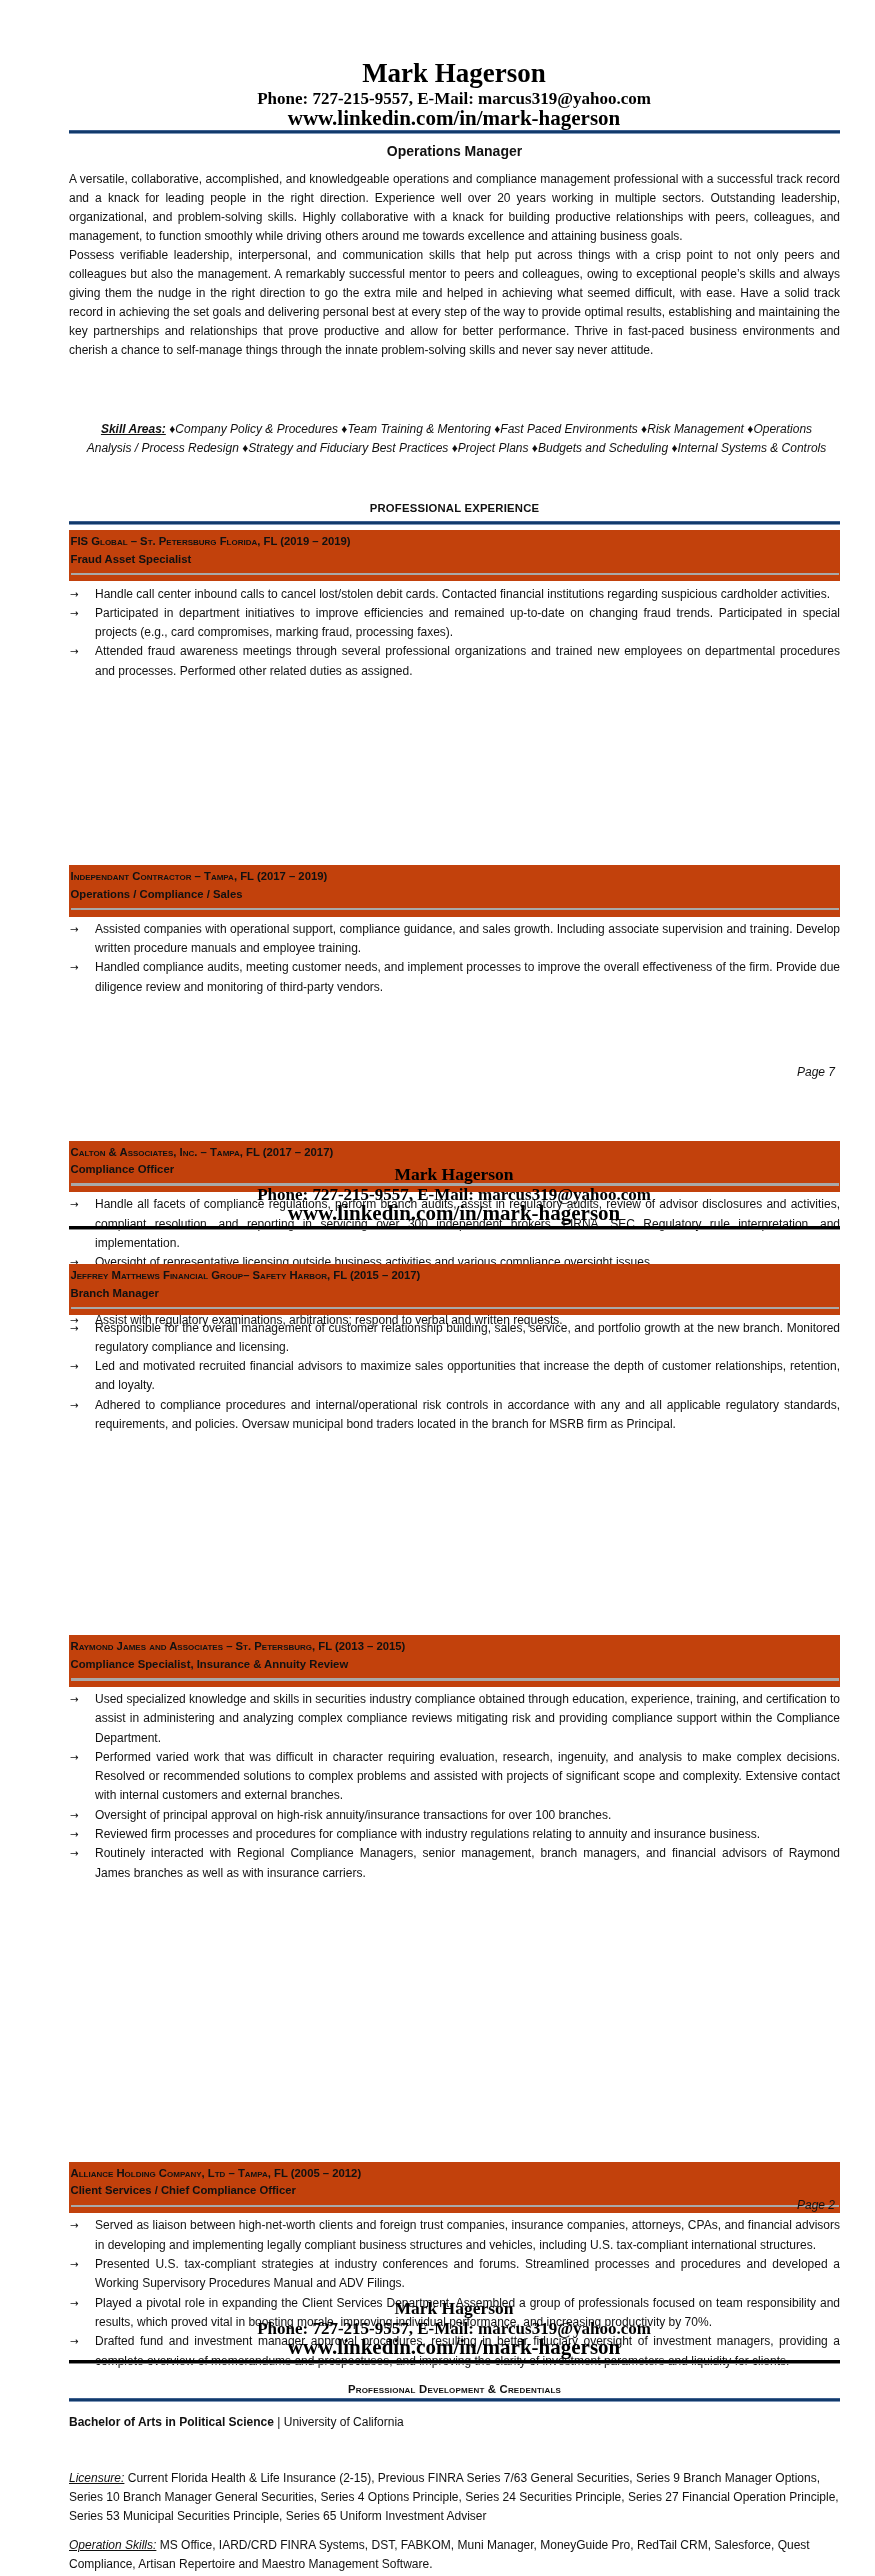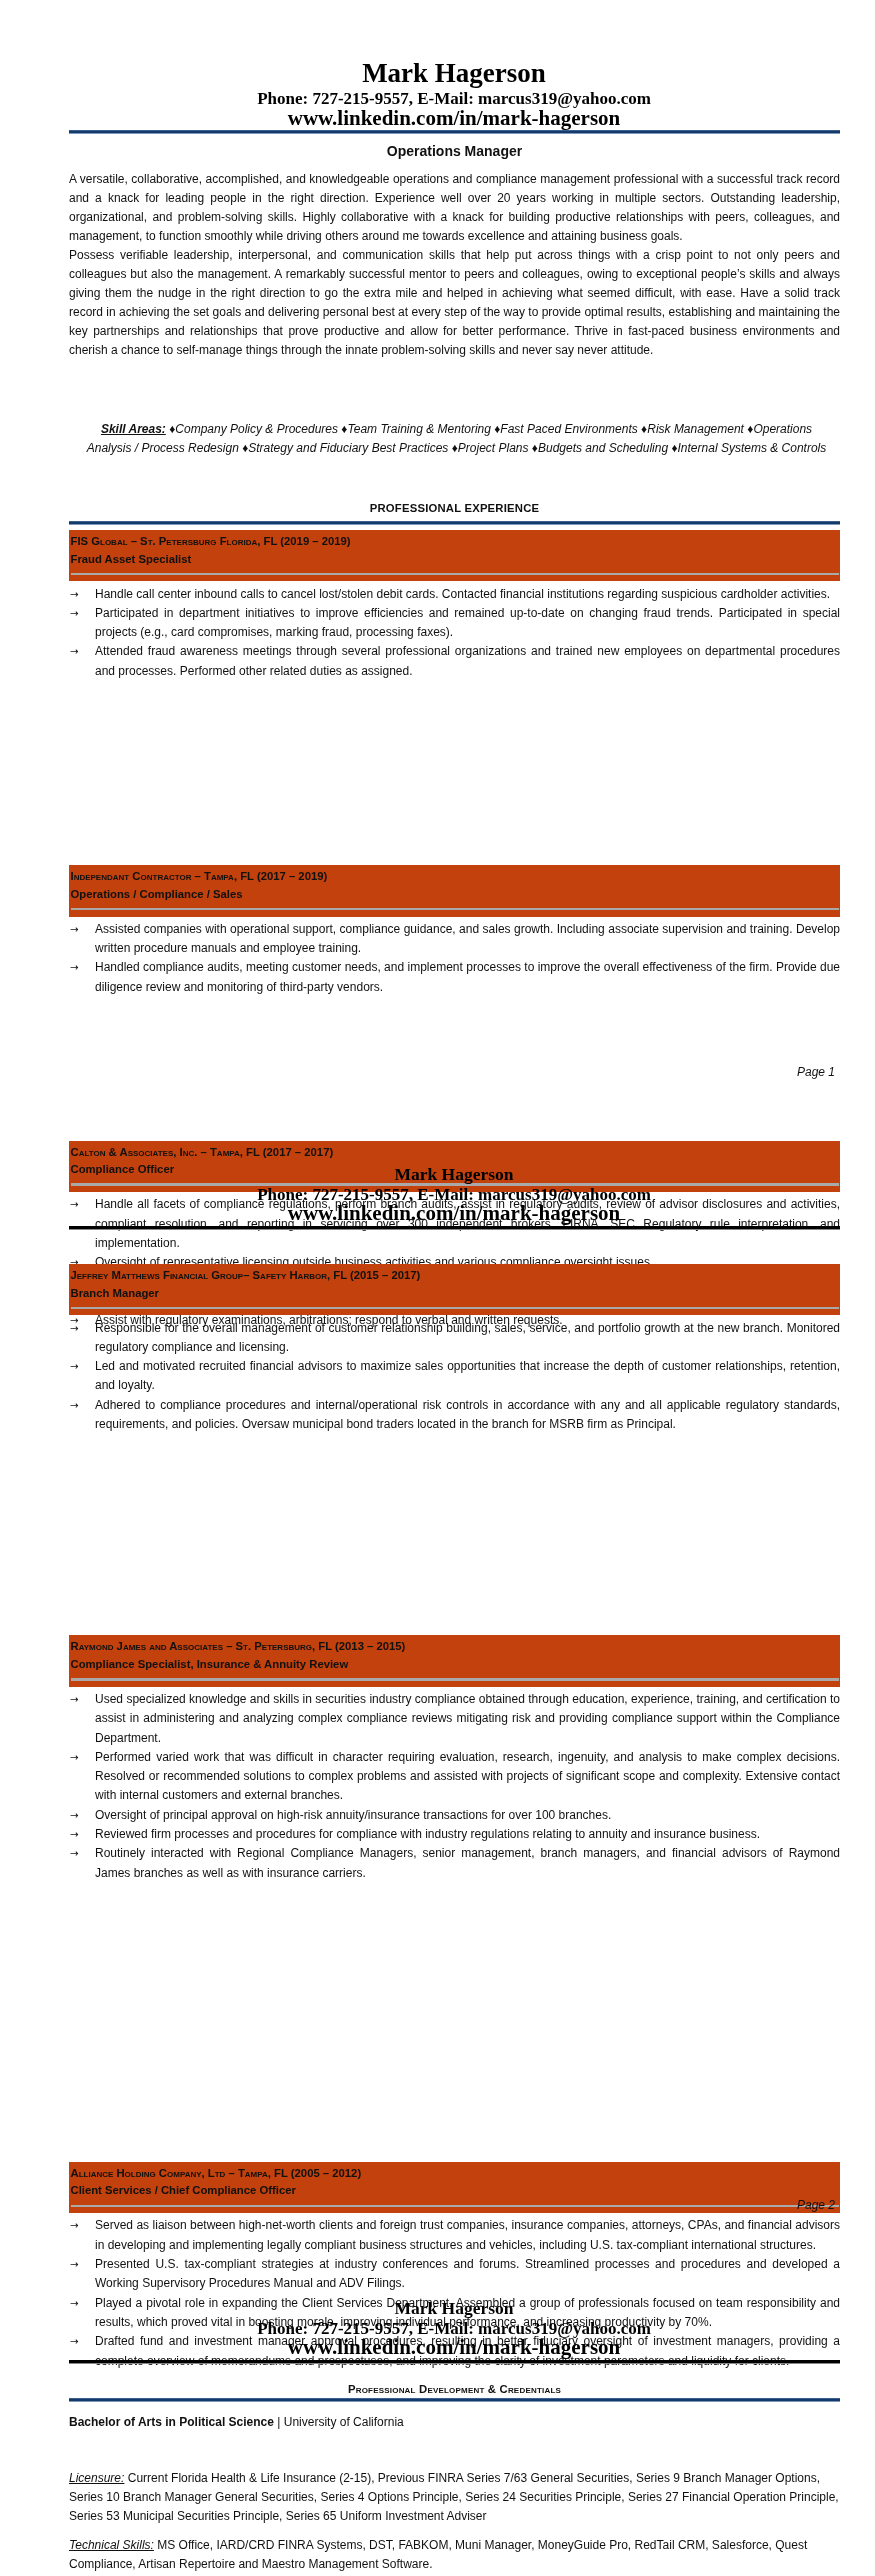--- a/index.html
+++ b/index.html
@@ -198,21 +198,21 @@
     </div>
     <ul class="bullets">
       <li><span class="arrow">→</span><span>Handle all facets of compliance regulations, perform branch audits, assist in regulatory audits, review of advisor disclosures and activities, compliant resolution, and reporting in servicing over 300 independent brokers. FIRNA, SEC Regulatory rule interpretation, and implementation.</span></li>
       <li><span class="arrow">→</span><span>Oversight of representative licensing outside business activities and various compliance oversight issues.</span></li>
       <li><span class="arrow">→</span><span>Conduct examinations of branch offices nationwide.</span></li>
       <li><span class="arrow">→</span><span>Develop and provide guidance on firm policies and procedures and ensure adherence to industry regulations.</span></li>
       <li><span class="arrow">→</span><span>Assist with regulatory examinations, arbitrations; respond to verbal and written requests.</span></li>
     </ul>
   </div>
 
-  <div class="page-num" style="top:1065px;">Page 1</div>
+  <div class="page-num" style="top:1065px;">Page 7</div>
 </section>
 
 <section class="page page-2">
   <div class="hdr" style="position:absolute; left:0; width:876px; top:31px;">
     <div class="name-sm">Mark Hagerson</div>
     <div class="contact">Phone: 727-215-9557, E-Mail: marcus319@yahoo.com</div>
     <div class="link">www.linkedin.com/in/mark-hagerson</div>
   </div>
   <div class="content" style="top:93px;">
     <div class="rule-black"></div>
@@ -276,17 +276,17 @@
   <div class="content" style="top:115px;">
     <div class="sec-h smallcaps">Professional Development &amp; Credentials</div>
   </div>
   <div class="content" style="top:131px;">
     <div class="rule-navy"></div>
   </div>
 
   <div class="content cred" style="top:146px;">
     <p><span class="degree">Bachelor of Arts in Political Science</span><span> | University of California</span></p>
     <p style="margin-top:37px;"><span class="lbl">Licensure:</span><span> Current Florida Health &amp; Life Insurance (2-15), Previous FINRA Series 7/63 General Securities, Series 9 Branch Manager Options, Series 10 Branch Manager General Securities, Series 4 Options Principle, Series 24 Securities Principle, Series 27 Financial Operation Principle, Series 53 Municipal Securities Principle, Series 65 Uniform Investment Adviser</span></p>
-    <p style="margin-top:10.3px;"><span class="lbl">Technical Skills:</span><span> MS Office, IARD/CRD FINRA Systems, DST, FABKOM, Muni Manager, MoneyGuide Pro, RedTail CRM, Salesforce, Quest Compliance, Artisan Repertoire and Maestro Management Software.</span></p>
+    <p style="margin-top:10.3px;"><span class="lbl">Operation Skills:</span><span> MS Office, IARD/CRD FINRA Systems, DST, FABKOM, Muni Manager, MoneyGuide Pro, RedTail CRM, Salesforce, Quest Compliance, Artisan Repertoire and Maestro Management Software.</span></p>
   </div>
 
 </section>
 
 
 </body></html>

